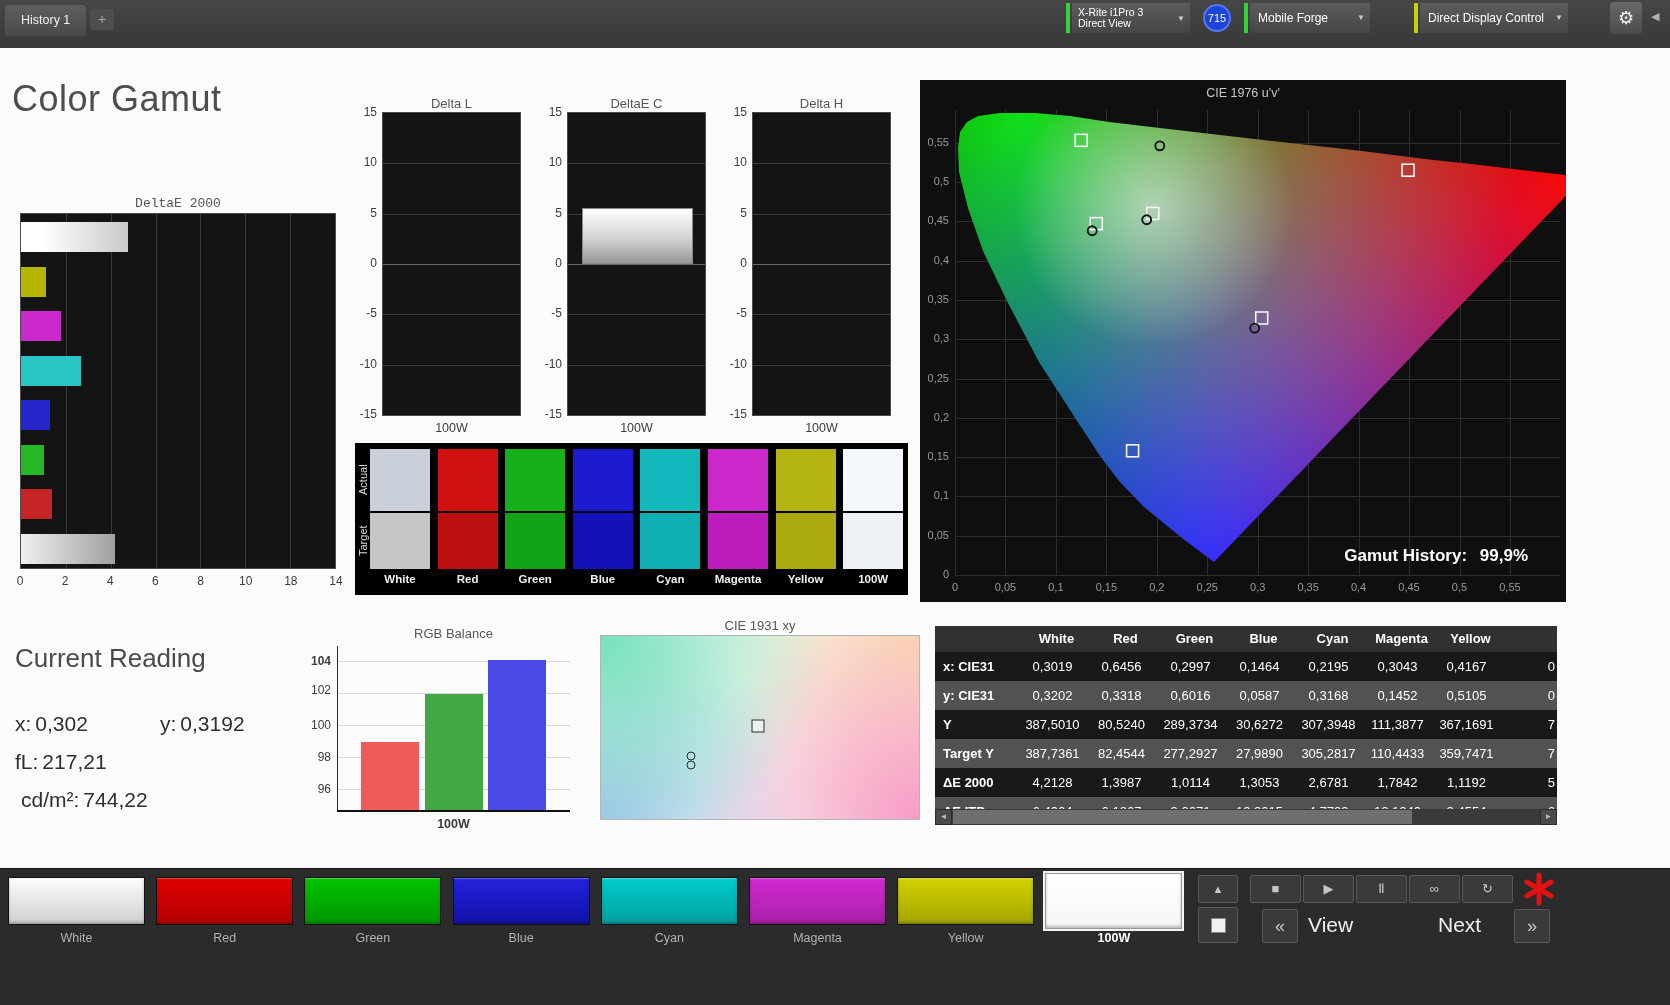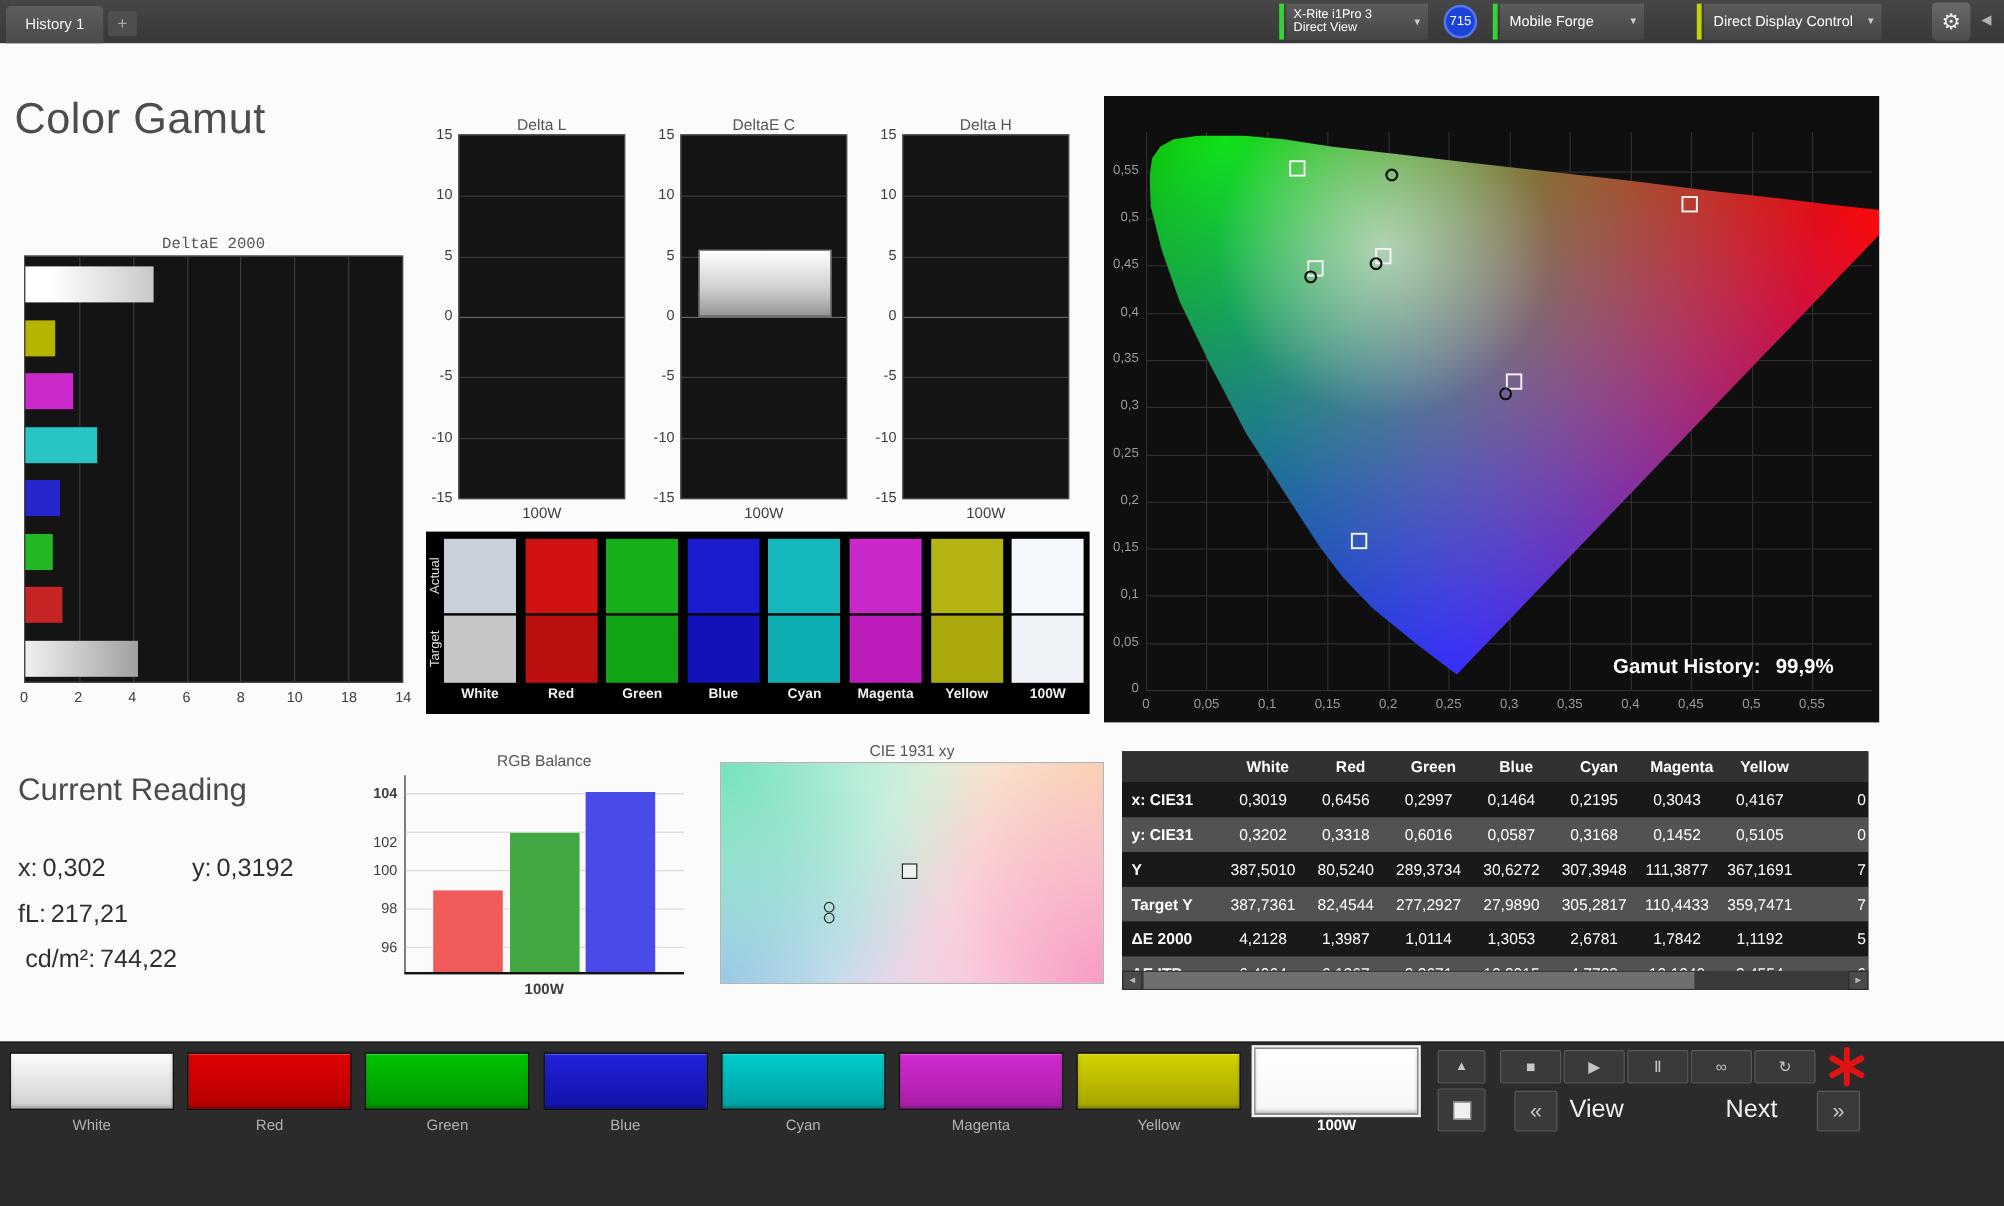--- a/index.html
+++ b/index.html
@@ -1,20 +1,20 @@
 <!DOCTYPE html>
 <html><head>
 <meta charset="utf-8">
 <style>
 *{margin:0;padding:0;box-sizing:border-box;}
 html,body{width:1670px;height:1005px;}
 body{font-family:"Liberation Sans",sans-serif;background:#fbfbfb;position:relative;overflow:hidden;}
 
 
-#topbar{position:absolute;left:0;top:0;width:1670px;height:36px;background:linear-gradient(180deg,#464646,#383838);}
+#topbar{position:absolute;left:0;top:0;width:1670px;height:48px;background:linear-gradient(180deg,#464646,#383838);}
 #history-tab{position:absolute;left:5px;top:5px;height:31px;padding:0 16px;background:linear-gradient(180deg,#5e5e5e,#4a4a4a);border-radius:4px 4px 0 0;color:#f2f2f2;font-size:12.5px;line-height:31px;cursor:pointer;}
 #add-tab{position:absolute;left:90px;top:9px;width:24px;height:21px;background:#4e4e4e;border-radius:3px;color:#a8a8a8;font-size:14px;text-align:center;line-height:20px;cursor:pointer;}
 .accent{position:absolute;top:3px;width:4px;height:30px;}
 .accent-1{left:1066px;background:#35d435;}
 .accent-2{left:1244px;background:#35d435;}
 .accent-3{left:1414px;background:#c3d30a;}
 .dropdown{position:absolute;top:3px;height:30px;background:linear-gradient(180deg,#5c5c5c,#464646);color:#fff;cursor:pointer;}
 .dd-chev{position:absolute;right:5px;top:50%;transform:translateY(-50%);font-size:8px;color:#cccccc;}
 #meter-dd{left:1072px;width:118px;padding:4px 16px 0 6px;}
 #meter-dd .dd-line{font-size:10.5px;line-height:11px;white-space:nowrap;}
@@ -302,20 +302,21 @@
       </div>
       <div class="sw-col" style="left: 488.2px;">
         <div class="sw-actual" style="background: rgb(244, 248, 252);"></div>
         <div class="sw-target" style="background: rgb(238, 242, 246);"></div>
         <div class="sw-label">100W</div>
       </div>
     </div>
 </div>
 
 <div id="cie1976">
+  <div id="cie1976-title">CIE 1976 u'v'</div>
   <div id="cie-grid">
       <div class="cie-vgrid" style="left: 35px;"></div>
       <div class="cie-xtick" style="left: 21px;">0</div>
       <div class="cie-vgrid" style="left: 85.45px;"></div>
       <div class="cie-xtick" style="left: 71.45px;">0,05</div>
       <div class="cie-vgrid" style="left: 135.9px;"></div>
       <div class="cie-xtick" style="left: 121.9px;">0,1</div>
       <div class="cie-vgrid" style="left: 186.35px;"></div>
       <div class="cie-xtick" style="left: 172.35px;">0,15</div>
       <div class="cie-vgrid" style="left: 236.8px;"></div>
@@ -421,21 +422,21 @@
   <span>fL:</span><span>217,21</span>
 </div>
 <div id="cr-cd" class="cr-line">
   <span>cd/m²:</span><span>744,22</span>
 </div>
 
 <div id="rgb-balance">
   <div id="rgb-title" class="chart-title">RGB Balance</div>
   <div id="rgb-yticks">
       <div class="rgb-ytick" style="top: 7.50485px; font-weight: bold;">104</div>
-      <div class="rgb-ytick" style="top: 49px;">102</div>
+      <div class="rgb-ytick" style="top: 37px;">102</div>
       <div class="rgb-ytick" style="top: 71.9709px;">100</div>
       <div class="rgb-ytick" style="top: 104.204px;">98</div>
       <div class="rgb-ytick" style="top: 136.437px;">96</div>
     </div>
   <div id="rgb-plot">
       <div class="rgb-grid" style="top: 14.5049px;"></div>
       <div class="rgb-grid" style="top: 46.7379px;"></div>
       <div class="rgb-grid" style="top: 78.9709px;"></div>
       <div class="rgb-grid" style="top: 111.204px;"></div>
       <div class="rgb-grid" style="top: 143.437px;"></div>

